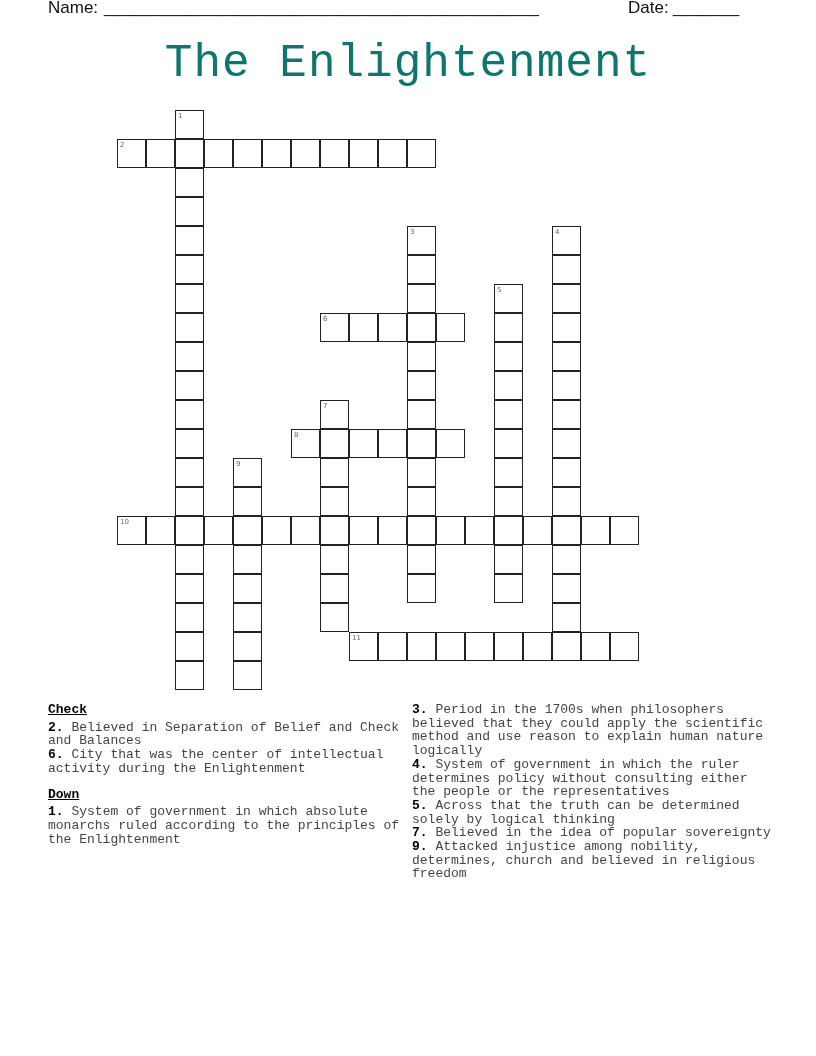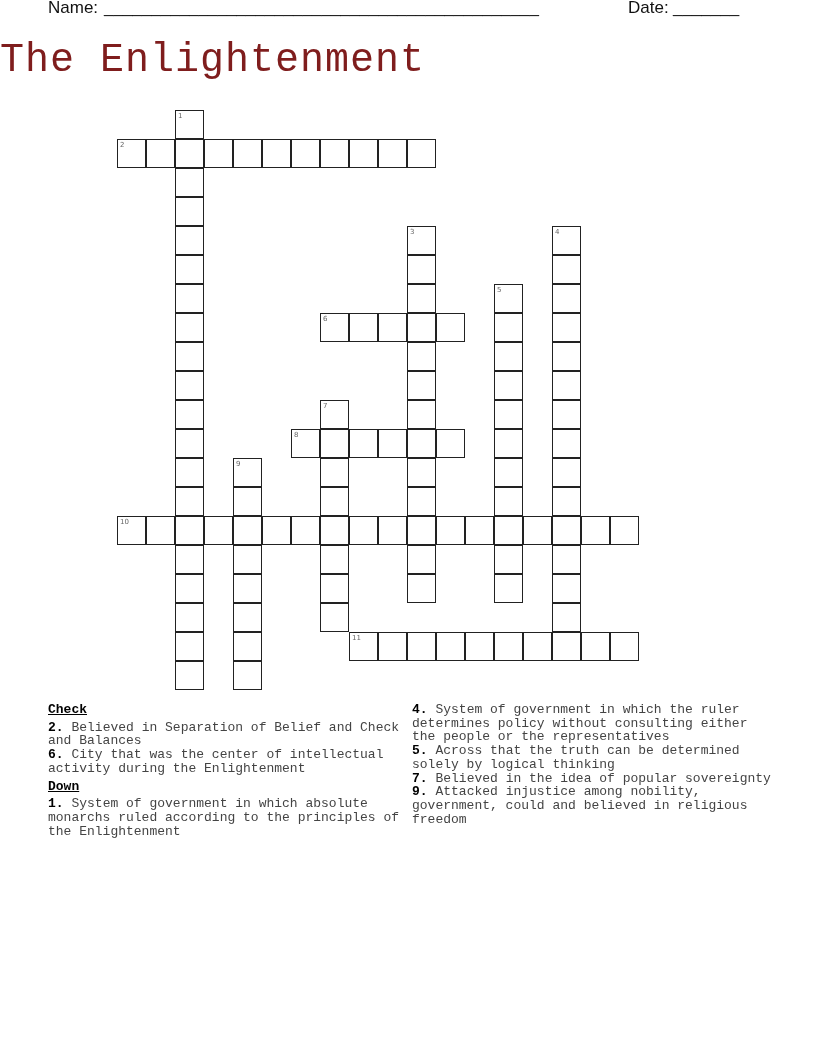--- a/index.html
+++ b/index.html
@@ -2,21 +2,21 @@
 <html><head>
 <meta charset="utf-8">
 <style>
   html, body { margin:0; padding:0; background:#fff; }
   body { width:816px; height:1056px; position:relative; overflow:hidden; color:#000; }
   .header { position:absolute; top:-2px; left:48px; font-family:"Liberation Sans", sans-serif; font-size:17px; color:#111; white-space:nowrap; }
   .header .name-label { position:absolute; left:0; top:0; }
   .header .name-line { position:absolute; left:56px; top:0; }
   .header .date-label { position:absolute; left:580px; top:0; }
   .header .date-line { position:absolute; left:625px; top:0; }
-  .title { position:absolute; top:38px; left:0; width:816px; text-align:left; font-family:"Liberation Mono", monospace; font-size:40px; color:#7f1d1d; letter-spacing:1px; }
+  .title { position:absolute; top:38px; left:0; width:816px; text-align:center; font-family:"Liberation Mono", monospace; font-size:46px; color:#0f766e; letter-spacing:1px; }
   .grid { position:absolute; left:0; top:0; width:816px; height:700px; }
   .cell { position:absolute; width:29px; height:29px; box-sizing:border-box; border:1.5px solid #222; background:#fff; }
   .cell .num { position:absolute; left:2px; top:1px; font-family:"DejaVu Sans", sans-serif; font-size:7px; color:#666; }
   .clues { position:absolute; font-family:"Liberation Mono", monospace; font-size:13px; line-height:13.7px; color:#444; }
   .clues.left { left:48px; top:703px; width:360px; }
   .clues.right { left:412px; top:703px; width:360px; }
   .clues .heading { font-weight:bold; text-decoration:underline; color:#000; margin-bottom:4px; }
   .clues .clue b { color:#000; }
 </style>
 </head>
@@ -167,22 +167,23 @@
     <div class="cell" style="left: 494px; top: 632px;"></div>
     <div class="cell" style="left: 523px; top: 632px;"></div>
     <div class="cell" style="left: 581px; top: 632px;"></div>
     <div class="cell" style="left: 610px; top: 632px;"></div>
   </div>
 
 <div class="clues left">
   <div class="heading">Check</div>
   <div class="clue"><b>2.</b> <span>Believed in Separation of Belief and Check and Balances</span></div>
   <div class="clue"><b>6.</b> <span>City that was the center of intellectual activity during the Enlightenment</span></div>
-  <div class="heading" style="margin-top:4px">Down</div>
+  <div class="heading" style="margin-top:12px">Down</div>
   <div class="clue"><b>1.</b> <span>System of government in which absolute monarchs ruled according to the principles of the Enlightenment</span></div>
 </div>
 
 <div class="clues right">
+  <div class="clue"><b>3.</b> <span>Period in the 1700s when philosophers believed that they could apply the scientific method and use reason to explain human nature logically</span></div>
   <div class="clue"><b>4.</b> <span>System of government in which the ruler determines policy without consulting either the people or the representatives</span></div>
   <div class="clue"><b>5.</b> <span>Across that the truth can be determined solely by logical thinking</span></div>
   <div class="clue"><b>7.</b> <span>Believed in the idea of popular sovereignty</span></div>
-  <div class="clue"><b>9.</b> <span>Attacked injustice among nobility, government, could and believed in religious freedom</span></div>
+  <div class="clue"><b>9.</b> <span>Attacked injustice among nobility, determines, church and believed in religious freedom</span></div>
 </div>
 
 </body></html>

